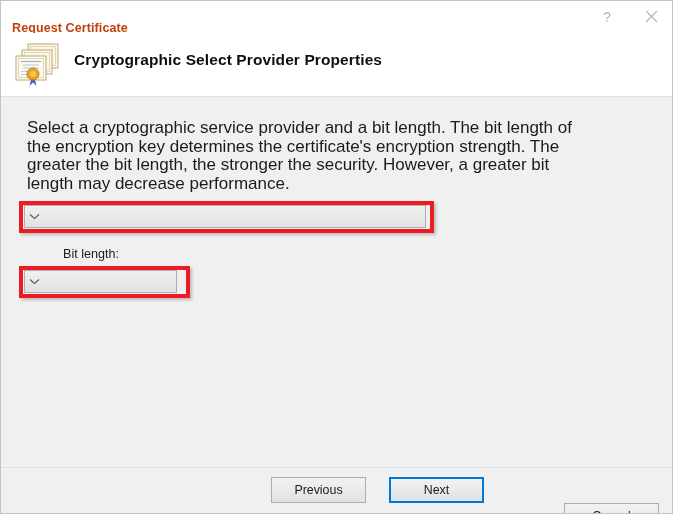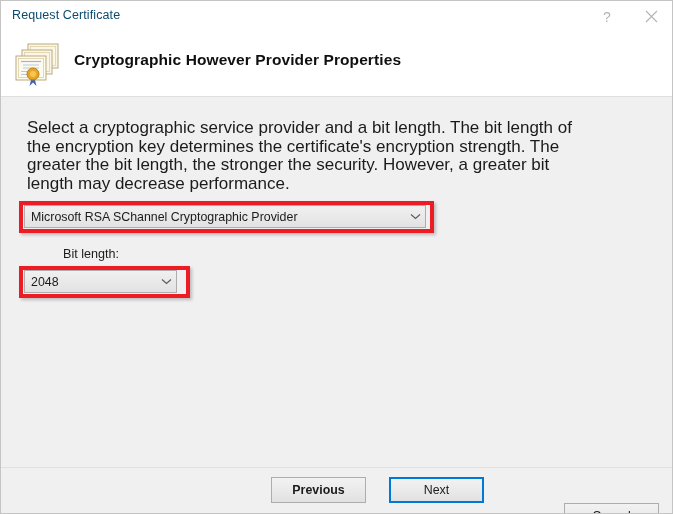--- a/index.html
+++ b/index.html
@@ -28,25 +28,26 @@
     left: 0; top: 0;
     width: 673px;
     height: 32px;
     background: #ffffff;
     display: flex;
     align-items: flex-start;
   }
   .titlebar-text {
     position: absolute;
     left: 11px;
-    top: 7px;
+    top: 20px;
     font-size: 12.5px;
-    color: #0c4a6e;
+    color: #c2410c;
     white-space: nowrap;
     letter-spacing: 0.1px;
+    font-weight: bold;
   }
   .caption-buttons {
     position: absolute;
     right: 0; top: 0;
     height: 31px;
     display: flex;
   }
   .caption-btn {
     width: 45px;
     height: 31px;
@@ -178,21 +179,21 @@
     font-family: "Liberation Sans", sans-serif;
     font-size: 12.4px;
     color: #1b1b1b;
     display: flex;
     align-items: center;
     justify-content: center;
     cursor: default;
     padding: 0;
     user-select: none;
   }
-  .btn-previous { left: 270px; font-weight: bold; }
+  .btn-previous { left: 270px; }
   .btn-next {
     left: 388px;
     border: 2px solid #0078d7;
   }
   .btn-finish {
     left: 466px;
     border: 1px solid #cfcfcf;
     color: #a6a6a6;
     background: linear-gradient(to bottom, #f0f0f0 0%, #eaeaea 50%, #e4e4e4 100%);
   }
@@ -236,41 +237,39 @@
         <line x1="11" y1="30" x2="27" y2="30" stroke="#b9c9da" stroke-width="1"></line>
         <line x1="9" y1="33.5" x2="22" y2="33.5" stroke="#b9c9da" stroke-width="1"></line>
         <line x1="9" y1="36.5" x2="18" y2="36.5" stroke="#b9c9da" stroke-width="1"></line>
 
         <path d="M20 38 L17.5 48 L21 44.5 L24.5 48 L22 38 Z" fill="#3a63b8"></path>
 
         <circle cx="21" cy="36" r="6" fill="#e8a423" stroke="#b97f12" stroke-width="1"></circle>
         <circle cx="21" cy="36" r="3" fill="#f6c654"></circle>
       </svg>
     </div>
-    <div class="header-title">Cryptographic However Provider Properties</div>
+    <div class="header-title">Cryptographic Select Provider Properties</div>
   </div>
 
   <div class="body-area">
 
     <div class="intro">Select a cryptographic service provider and a bit length. The bit length of the encryption key determines the certificate's encryption strength. The greater the bit length, the stronger the security. However, a greater bit length may decrease performance.</div>
 
     <div class="annot annot-csp"></div>
     <div class="combo combo-csp">
-      <div class="combo-value">Microsoft RSA SChannel Cryptographic Provider</div>
       <div class="combo-arrow">
         <svg width="11" height="7" viewBox="0 0 11 7">
           <path d="M1 1.5 L5.5 5.5 L10 1.5" fill="none" stroke="#5a5a5a" stroke-width="1.1"></path>
         </svg>
       </div>
     </div>
 
     <div class="field-label label-bits">Bit length:</div>
     <div class="annot annot-bits"></div>
     <div class="combo combo-bits">
-      <div class="combo-value">2048</div>
       <div class="combo-arrow">
         <svg width="11" height="7" viewBox="0 0 11 7">
           <path d="M1 1.5 L5.5 5.5 L10 1.5" fill="none" stroke="#5a5a5a" stroke-width="1.1"></path>
         </svg>
       </div>
     </div>
   </div>
 
   <div class="footer">
     <button class="btn btn-previous">Previous</button>

